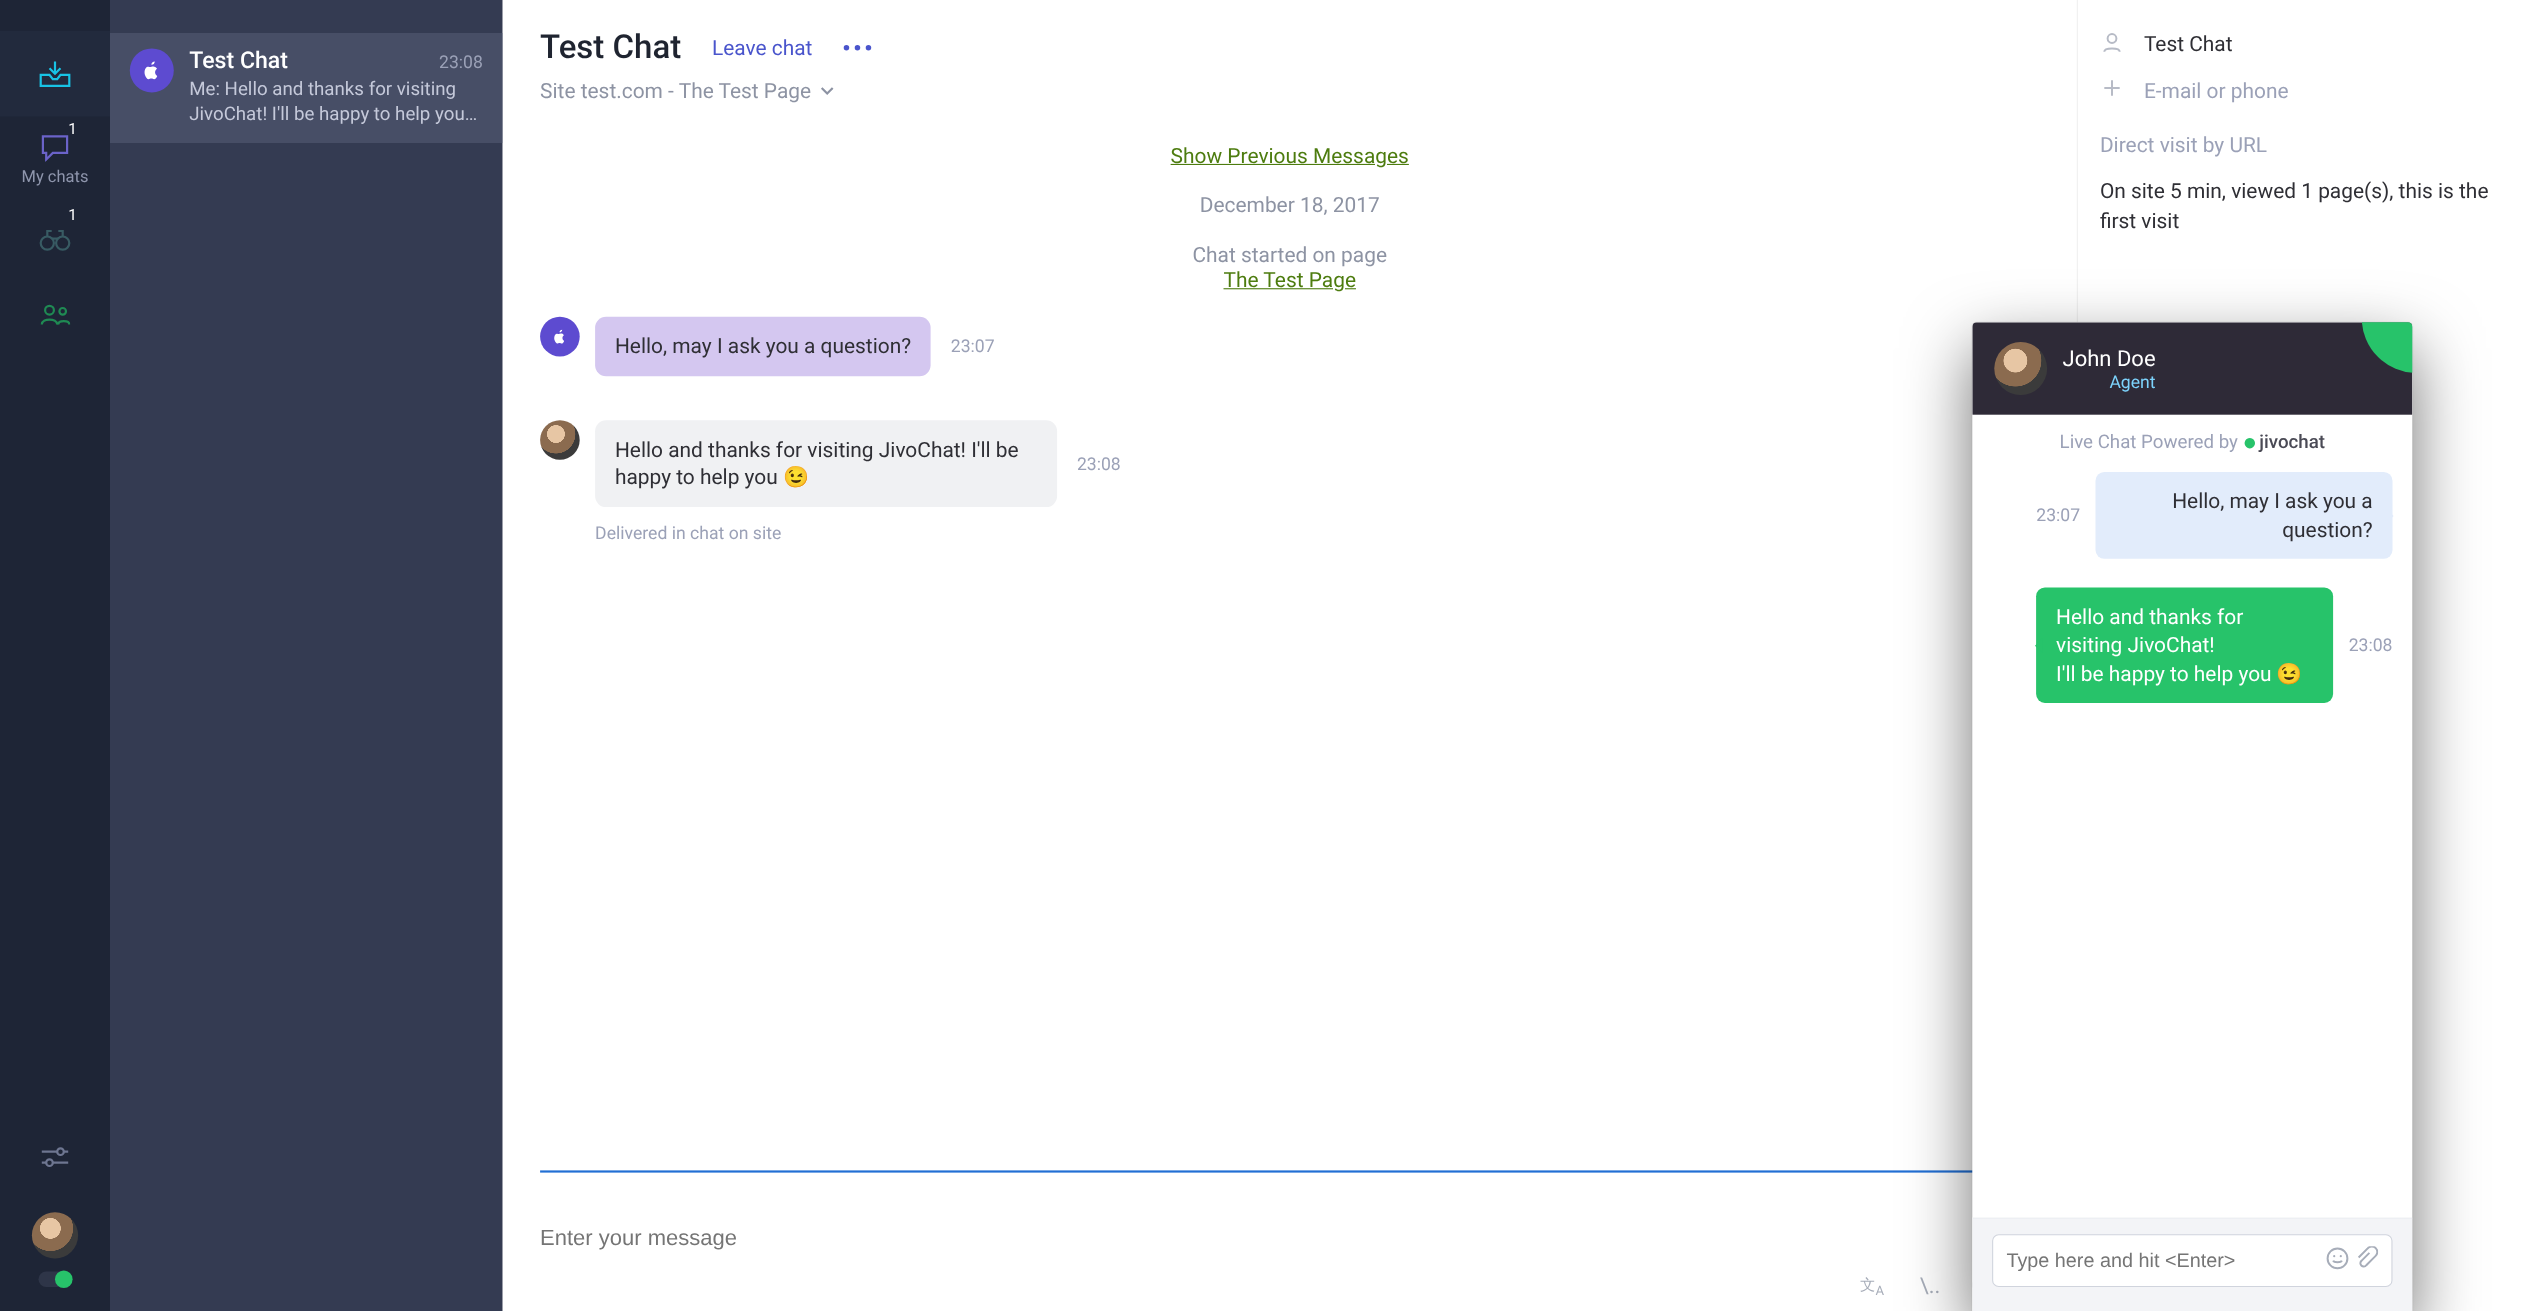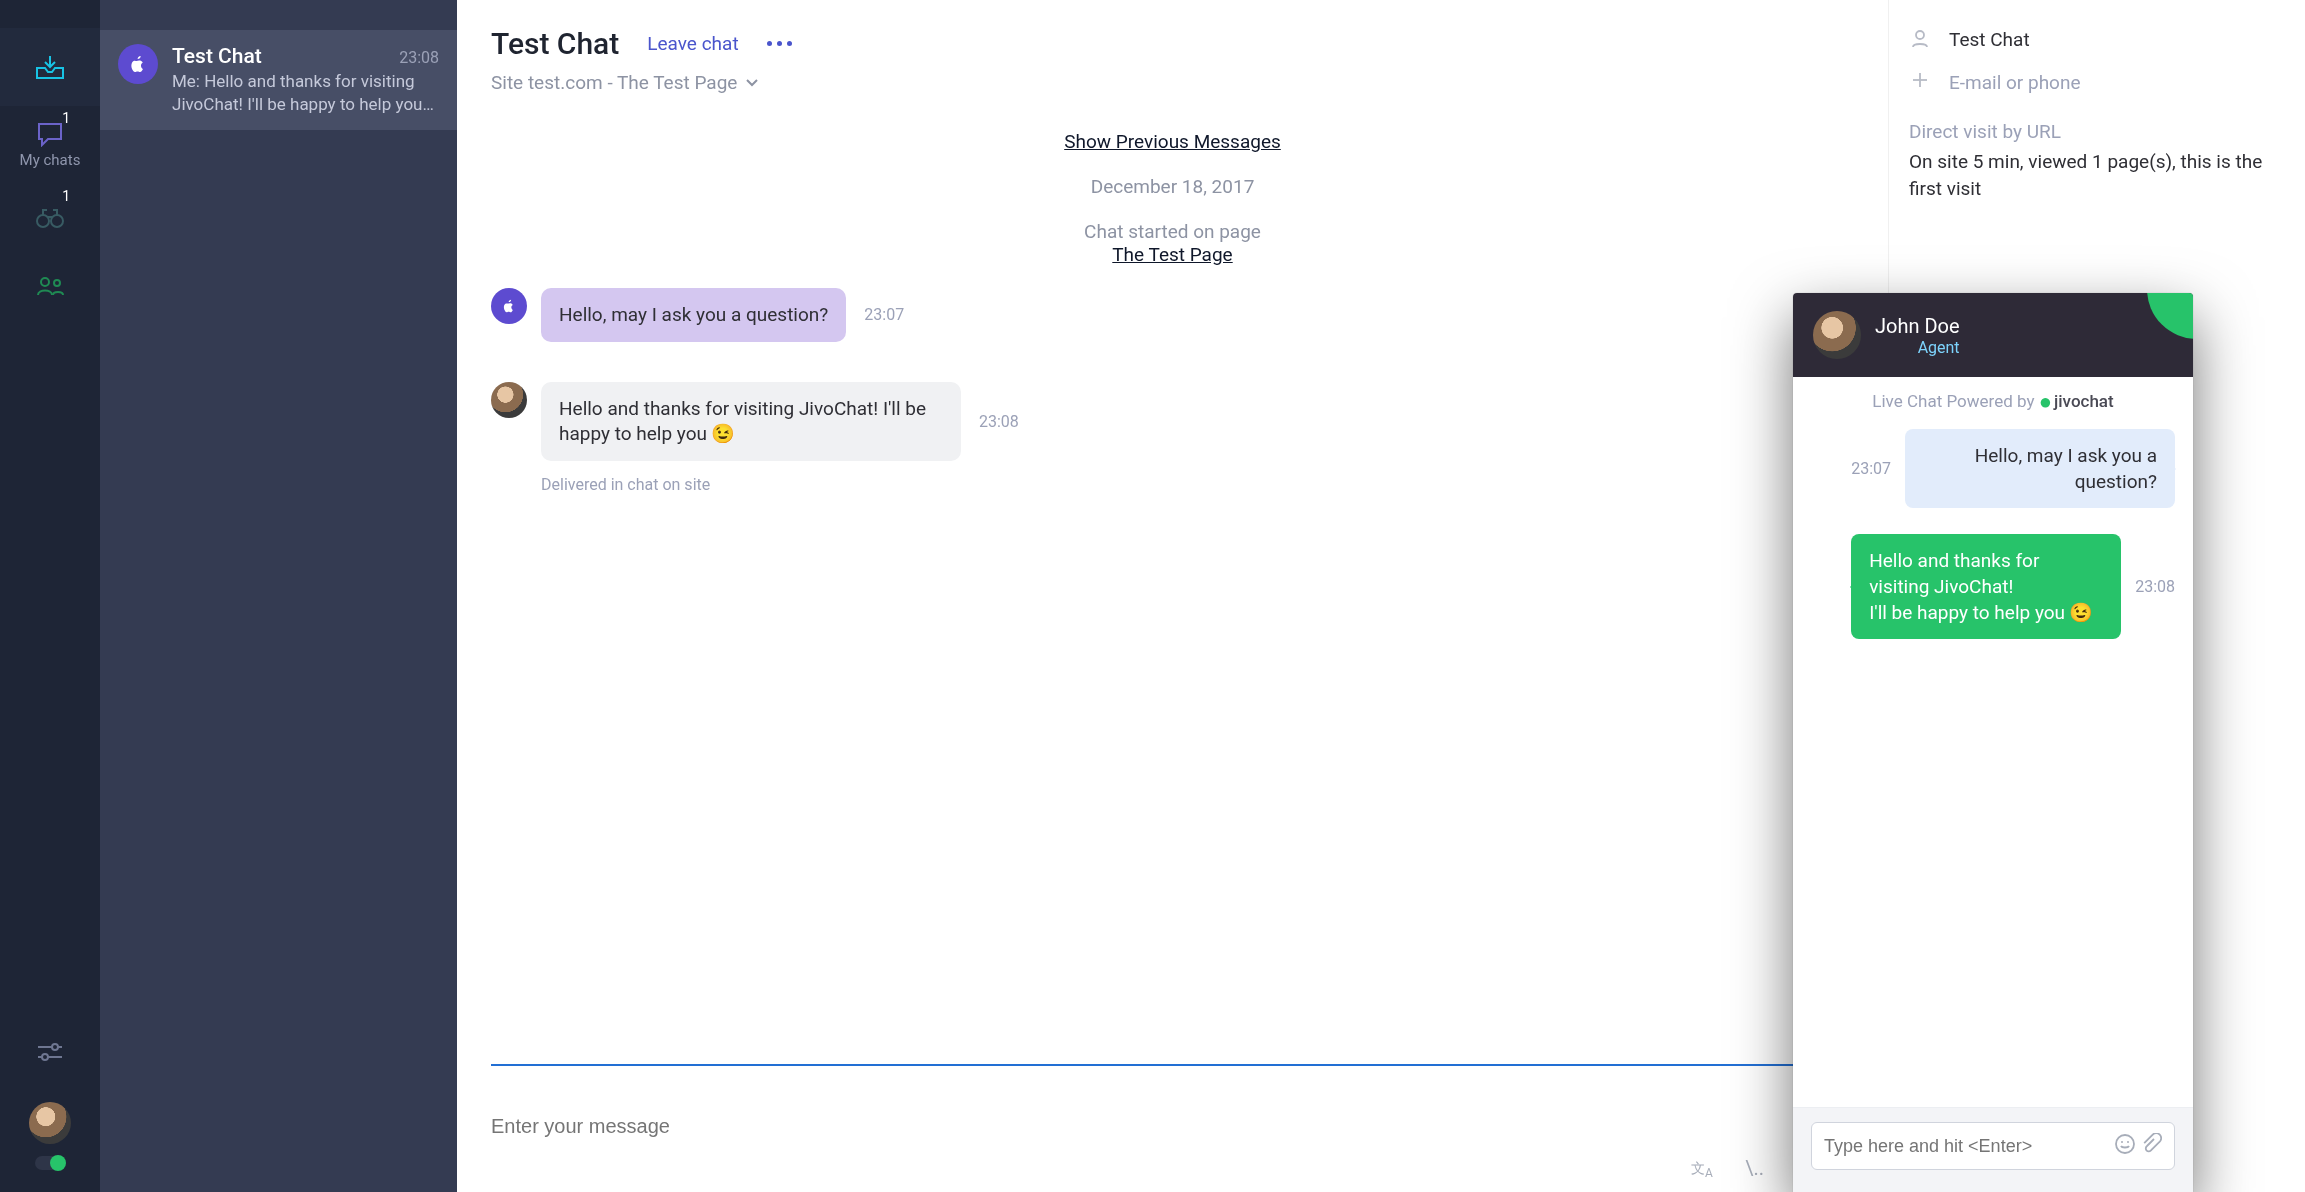--- a/index.html
+++ b/index.html
@@ -85,21 +85,21 @@
 #conv-title-row { display:flex; align-items:center; gap:28px; }
 #conv-title { font-size:30px; font-weight:500; color:#1f2430; }
 #conv-leave { font-size:19px; color:#4a55cc; cursor:pointer; }
 #conv-menu-dots { width:32px; display:flex; gap:5px; cursor:pointer; }
 #conv-menu-dots span { width:5px; height:5px; border-radius:50%; background:#4a55cc; }
 #conv-sub { margin-top:10px; font-size:19px; color:#8d93a3; display:flex; align-items:center; gap:8px;}
 #conv-sub svg { stroke:#8d93a3; }
 
 #conv-scroll { flex:1; overflow:hidden; padding: 30px 34px 0 34px; }
 .center-block { text-align:center; color:#8d93a3; font-size:19px; margin-bottom:22px; }
-.center-block a { color:#0f172a; text-decoration:underline; cursor:pointer;text-align:right;}
+.center-block a { color:#4d7c0f; text-decoration:underline; cursor:pointer;text-align:right;}
 .page-link { color:#226fd4; text-decoration:none; }
 
 .msg-row { display:flex; align-items:flex-start; gap:14px; margin: 14px 0; }
 .msg-row .msg-avatar { width:36px; height:36px; border-radius:50%; flex:0 0 36px; }
 .msg-avatar.purple { background:#5d4bd0; display:flex; align-items:center; justify-content:center; }
 .msg-avatar.purple svg{width:14px;height:14px;fill:#fff;}
 .msg-avatar.photo { background: radial-gradient(circle at 40% 35%, #e7c6a4 0 25%, #8b6b4f 26% 55%, #3b3b3b 56% 100%); }
 .bubble { border-radius:10px; padding:14px 18px; font-size:19px; line-height:1.35; max-width: 420px;}
 .bubble.purple-light { background:#d4c7f0; color:#2f2f35; }
 .bubble.grey { background:#f0f1f3; color:#2f2f35; }
@@ -113,21 +113,21 @@
 #compose-toolbar { display:flex; justify-content:flex-end; gap:28px; padding: 14px 24px 12px 34px; color:#a7adb9;}
 #compose-toolbar .tb { cursor:pointer; display:flex; align-items:center; }
 
 
 #details {
   width: 416px; background:#ffffff; padding: 28px 40px 0 20px; font-size:19px; color:#2f2f35;
 }
 .detail-row { display:flex; gap:18px; align-items:flex-start; margin-bottom:20px;}
 .detail-icon { width:22px; flex:0 0 22px; color:#b7bbc6; display:flex; justify-content:center; }
 .detail-text.muted { color:#9ba1b7; }
-#visit-source { color:#9ba1b7; margin-top:26px; margin-bottom:6px; }
+#visit-source { color:#9ba1b7; margin-top:26px; margin-bottom:18px; }
 #visit-stats { color:#2f2f35; line-height:1.4; }
 
 
 #widget {
   position: fixed;
   right: 112px;
   top: 293px;
   bottom: 0;
   width: 400px;
   background:#ffffff;

